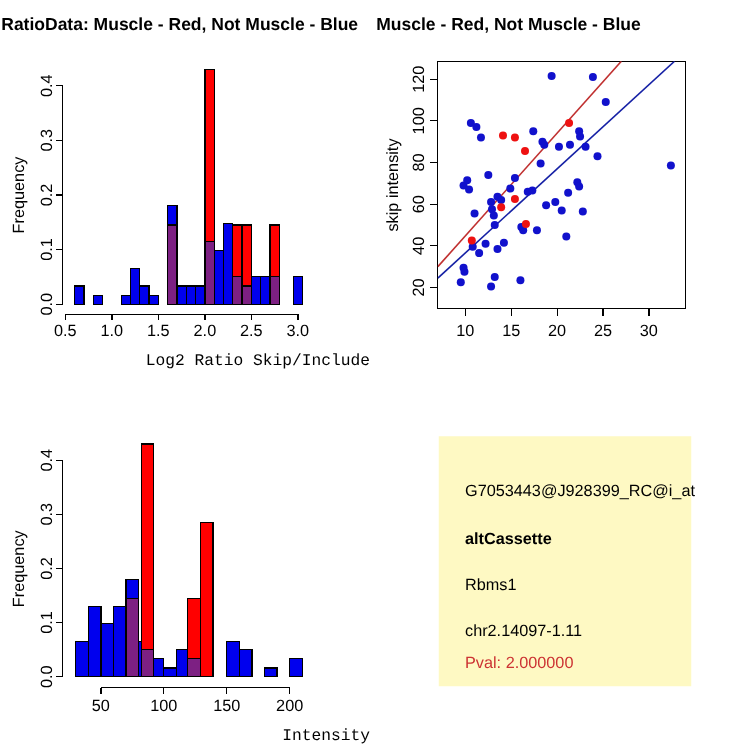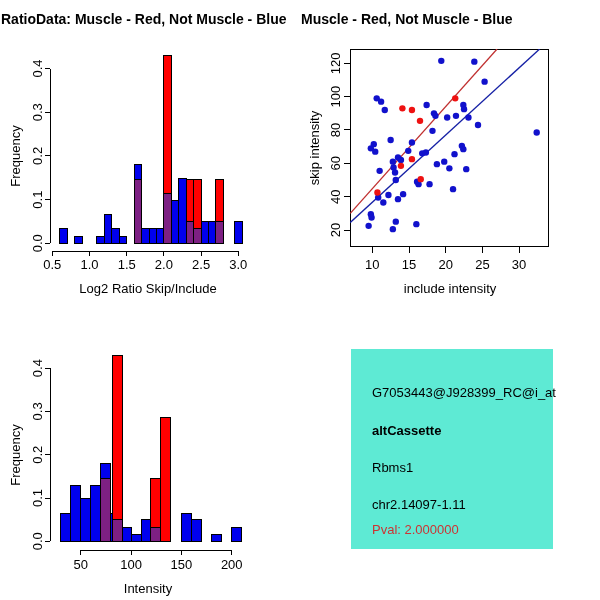--- a/index.html
+++ b/index.html
@@ -4,21 +4,21 @@
 <style>
   html,body{margin:0;padding:0;background:#ffffff;}
   body{width:600px;height:600px;font-family:"Liberation Sans",sans-serif;color:#000;}
   .canvas{position:relative;width:600px;height:600px;background:#fff;overflow:hidden;}
   .panel{position:absolute;width:300px;height:300px;}
   #p1{left:0;top:0;} #p2{left:300px;top:0;} #p3{left:0;top:300px;}
   .panel svg{position:absolute;left:0;top:0;}
   .ptitle{position:absolute;left:1px;top:11px;width:298px;text-align:left;
           font-weight:bold;font-size:14px;white-space:nowrap;}
   #p3 .ptitle{top:16px;left:5px;width:300px;}
-  .xlab{position:absolute;left:0;top:281px;width:296px;text-align:center;font-size:13px;white-space:nowrap;}
+  .xlab{position:absolute;left:0;top:281px;width:296px;text-align:right;font-size:13px;white-space:nowrap;font-family:Liberation Mono, monospace;}
   .ylab{position:absolute;font-size:13px;white-space:nowrap;
         transform:translate(-50%,-50%) rotate(-90deg);}
   .infobox{position:absolute;left:351px;top:349px;width:202px;height:200px;}
   .il{position:absolute;left:21px;font-size:13px;white-space:nowrap;}
   #il1{top:36px;} #il2{top:74px;font-weight:bold;} #il3{top:111px;} #il4{top:148px;text-align:right;} #il5{top:173px;}
 </style>
 </head>
 <body>
 
 <div class="canvas">
@@ -172,21 +172,20 @@
         <circle cx="102.39399999999999" cy="108.3309" r="3.2" fill="#EE1111"></circle>
         <circle cx="111.936" cy="109.99759999999999" r="3.2" fill="#EE1111"></circle>
         <circle cx="120.00999999999999" cy="120.83115" r="3.2" fill="#EE1111"></circle>
         <circle cx="155.24200000000002" cy="98.33070000000001" r="3.2" fill="#EE1111"></circle>
         <circle cx="111.936" cy="159.16525000000001" r="3.2" fill="#EE1111"></circle>
         <circle cx="100.926" cy="165.83204999999998" r="3.2" fill="#EE1111"></circle>
         <circle cx="120.744" cy="179.16565" r="3.2" fill="#EE1111"></circle>
         <circle cx="77.43799999999999" cy="192.49925" r="3.2" fill="#EE1111"></circle>
       </svg>
     <div class="ptitle">Muscle - Red, Not Muscle - Blue</div>
-    <div class="xlab" style="width:300px;">include intensity</div>
     <div class="ylab" style="left:14px;top:148px;">skip intensity</div>
   </div>
 
   <div class="panel" id="p3">
     <svg id="svg3" width="300" height="300">
         <line x1="50" y1="241.3" x2="50" y2="68.1" stroke="#000000" stroke-width="1" shape-rendering="crispEdges"></line>
         <line x1="50" y1="241.3" x2="45" y2="241.3" stroke="#000000" stroke-width="1" shape-rendering="crispEdges"></line>
         <text x="37" y="241.3" text-anchor="middle" font-size="13" font-family="&quot;Liberation Sans&quot;, sans-serif" fill="#000000" transform="rotate(-90 37 241.3)" dy="0.35em">0.0</text>
         <line x1="50" y1="198" x2="45" y2="198" stroke="#000000" stroke-width="1" shape-rendering="crispEdges"></line>
         <text x="37" y="198" text-anchor="middle" font-size="13" font-family="&quot;Liberation Sans&quot;, sans-serif" fill="#000000" transform="rotate(-90 37 198)" dy="0.35em">0.1</text>
@@ -223,21 +222,21 @@
         <rect x="112.924" y="219.65" width="10.069999999999999" height="21.650000000000006" fill="#7D2083" stroke="#000" stroke-width="1" shape-rendering="crispEdges"></rect>
         <rect x="112.924" y="55.110000000000014" width="10.069999999999999" height="164.54" fill="#FF0000" stroke="#000" stroke-width="1" shape-rendering="crispEdges"></rect>
         <rect x="150.183" y="227.01100000000002" width="10.069999999999999" height="14.288999999999987" fill="#7D2083" stroke="#000" stroke-width="1" shape-rendering="crispEdges"></rect>
         <rect x="150.183" y="178.51500000000001" width="10.069999999999999" height="48.49600000000001" fill="#FF0000" stroke="#000" stroke-width="1" shape-rendering="crispEdges"></rect>
         <rect x="160.253" y="117.89500000000002" width="10.069999999999999" height="123.40499999999999" fill="#FF0000" stroke="#000" stroke-width="1" shape-rendering="crispEdges"></rect>
       </svg>
     <div class="xlab">Intensity</div>
     <div class="ylab" style="left:15px;top:155px;">Frequency</div>
   </div>
 
-  <div class="infobox" id="p4" style="background: #5eead4;">
+  <div class="infobox" id="p4" style="background: #fef9c3;">
     <div class="il" id="il1">G7053443@J928399_RC@i_at</div>
     <div class="il" id="il2">altCassette</div>
     <div class="il" id="il3">Rbms1</div>
     <div class="il" id="il4">chr2.14097-1.11</div>
     <div class="il" id="il5" style="color: rgb(204, 51, 51);">Pval: 2.000000</div>
   </div>
 
 </div>
 
 </body></html>

